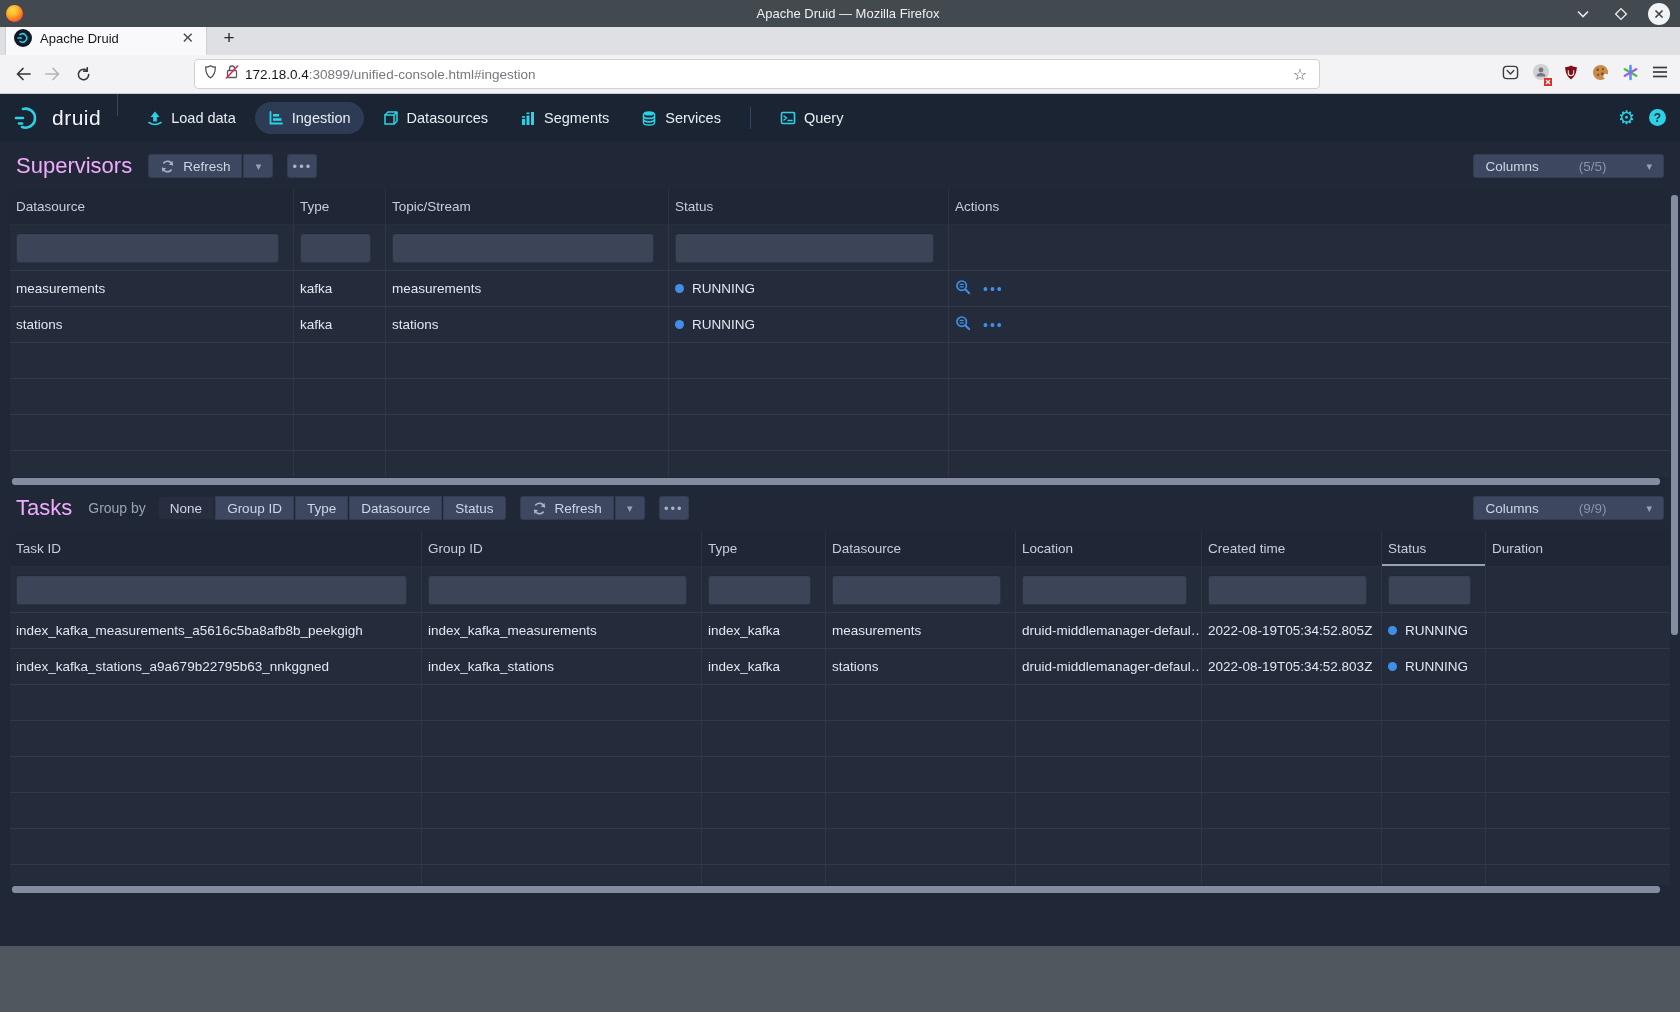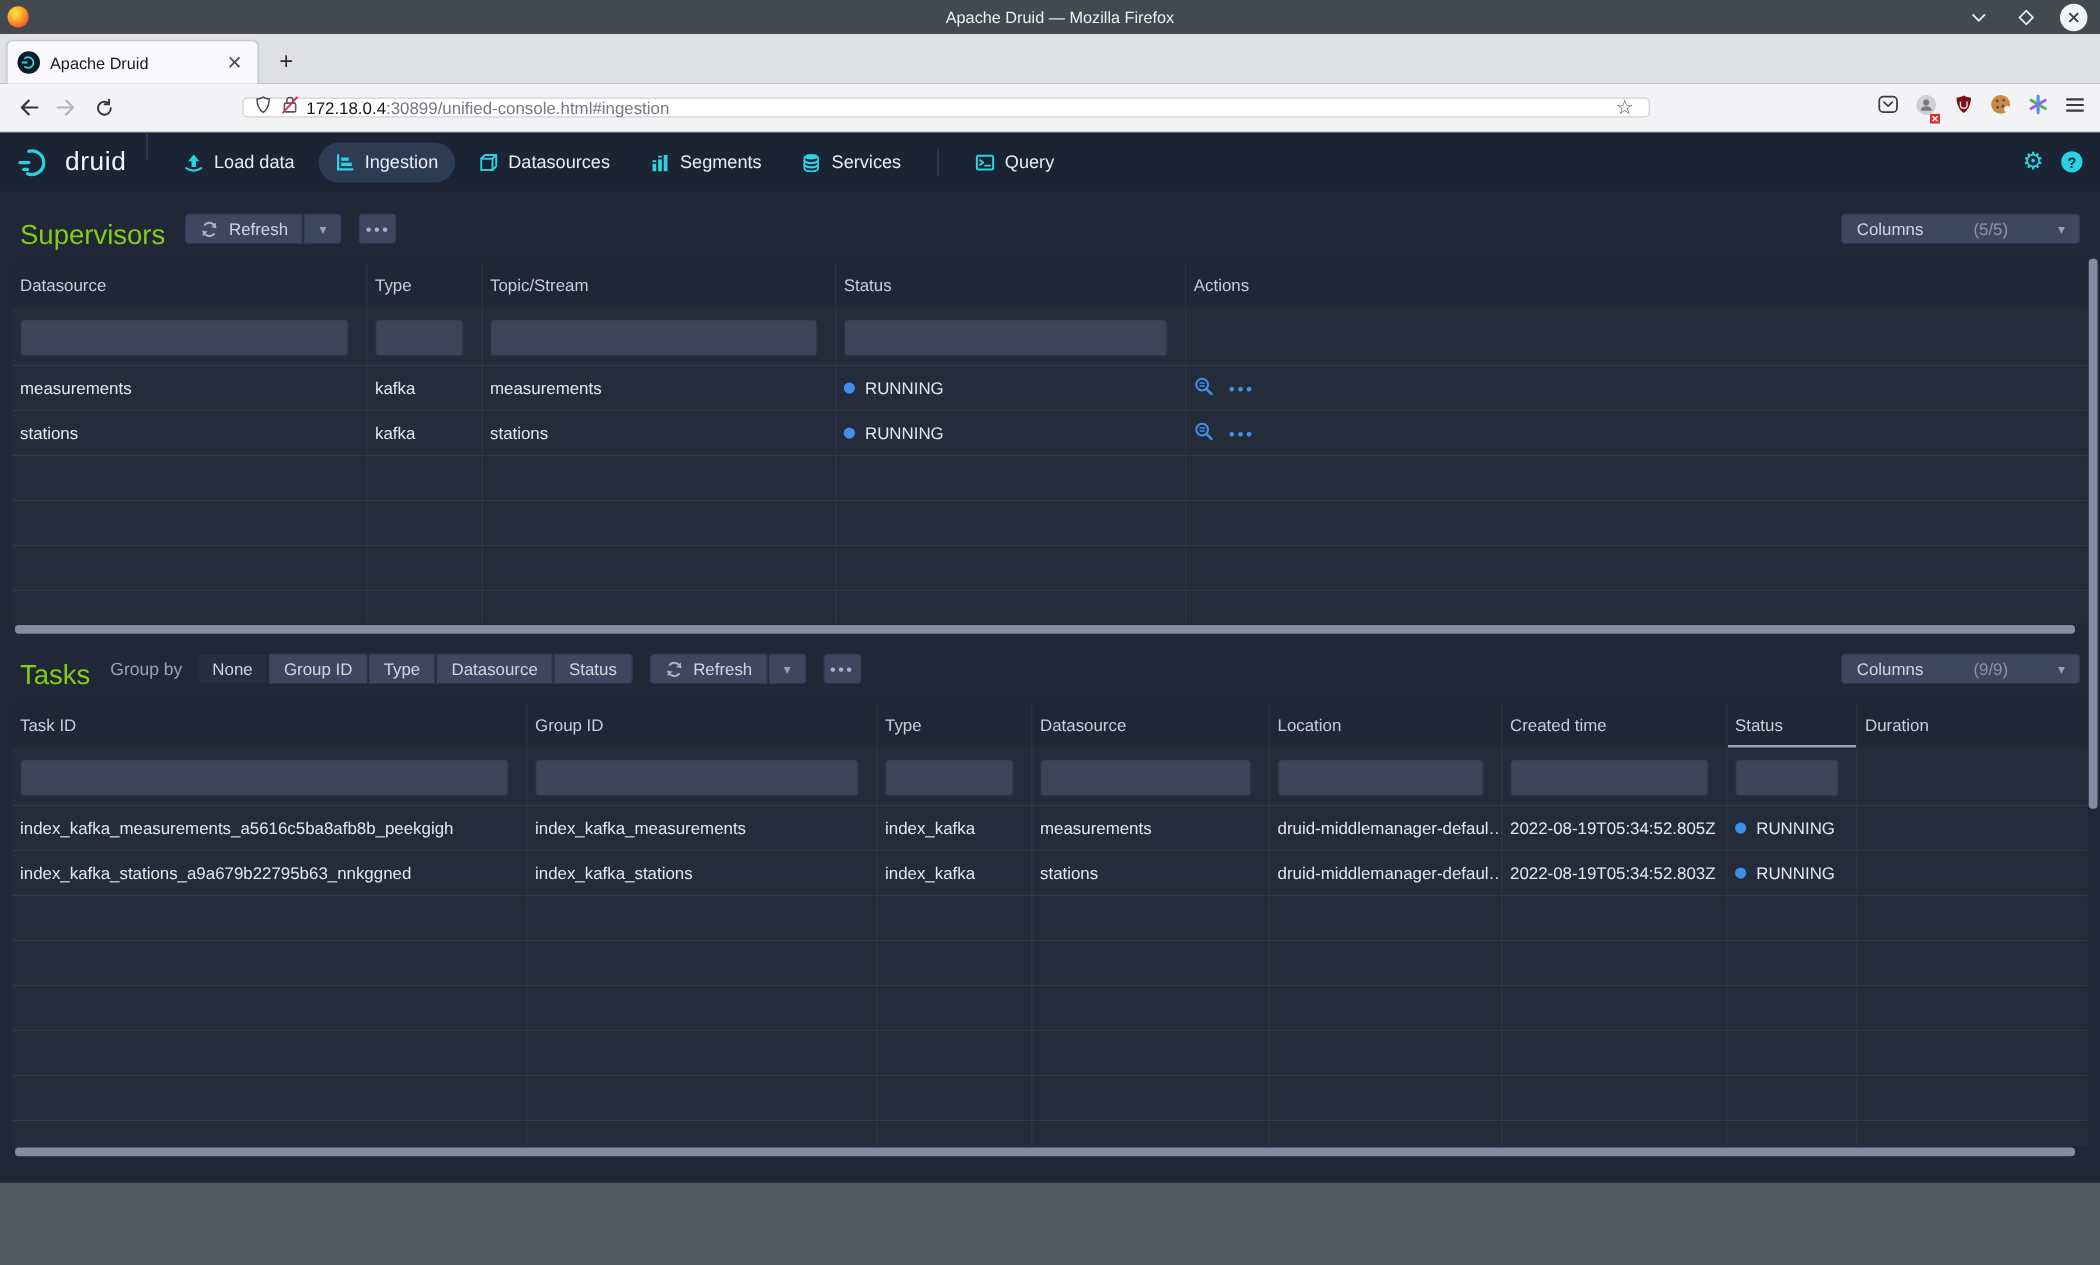--- a/index.html
+++ b/index.html
@@ -10,33 +10,33 @@
   
   .titlebar { height:27px; background:#42494f; display:flex; align-items:center; position:relative; flex:none; }
   .fx-logo { width:17px; height:17px; border-radius:50%; margin-left:6px;
              background:radial-gradient(circle at 38% 32%, #ffe14a 0%, #ffb12e 35%, #ff7a1c 60%, #f33b5b 85%); }
   .win-title { position:absolute; left:16px; right:0; text-align:center; color:#eef0f2; font-size:13px; }
   .win-controls { margin-left:auto; display:flex; align-items:center; gap:16px; padding-right:10px; z-index:2; }
   .wc { width:22px; height:22px; display:flex; align-items:center; justify-content:center; cursor:pointer; }
   .wc svg { display:block; }
   .wc-close { background:#f2f3f4; border-radius:50%; }
 
-  .tabbar { height:40px; background:#dfe0e4; display:flex; align-items:flex-end; flex:none; }
+  .tabbar { height:28px; background:#dfe0e4; display:flex; align-items:flex-end; flex:none; }
   .tab { width:200px; height:34px; margin-left:6px; background:#f9f9fb; border-radius:4px 4px 0 0;
          display:flex; align-items:center; padding:0 8px; box-shadow:0 0 2px rgba(0,0,0,.25); }
   .tab-favicon { width:18px; height:18px; border-radius:50%; background:#0d1b29; flex:none;
                  display:flex; align-items:center; justify-content:center; }
   .tab-title { font-size:13px; color:#17171c; margin-left:8px; flex:1; white-space:nowrap; overflow:hidden; }
   .tab-close { color:#4d4d55; font-size:15px; padding:0 4px; cursor:pointer; }
   .newtab { width:30px; height:30px; margin:0 0 2px 8px; display:flex; align-items:center; justify-content:center;
             font-size:19px; color:#2b2b30; border-radius:4px; cursor:pointer; }
 
   .navbar { height:39px; background:#f3f3f5; border-bottom:1px solid #cccbd0; display:flex; align-items:center; flex:none; }
   .nav-icon-btn { width:30px; height:30px; display:flex; align-items:center; justify-content:center; border-radius:4px; cursor:pointer; }
-  .urlbar { width:1126px; height:16px; margin-left:96px; background:#ffffff; border:1px solid #d0d0d6; border-radius:4px;
+  .urlbar { width:1126px; height:30px; margin-left:96px; background:#ffffff; border:1px solid #d0d0d6; border-radius:4px;
             display:flex; align-items:center; padding:0 8px; }
   .url-text { font-size:13.5px; margin-left:6px; flex:1; white-space:nowrap; overflow:hidden; }
   .url-host { color:#17171b; }
   .url-path { color:#77777f; }
   .url-star { font-size:16px; color:#56565e; padding:0 4px; cursor:pointer; }
   .navbar-right { display:flex; align-items:center; gap:13px; margin-left:auto; padding-right:12px; }
 
   
   .druid-header { height:47px; background:#1b2433; display:flex; padding:0 14px; flex:none; }
   .brand { display:flex; align-items:center; gap:8px; cursor:pointer; }
@@ -48,21 +48,21 @@
   .dnav-item.active { background:#2d3b54; }
   .dnav-item svg { display:block; }
   .hdr-right { margin-left:auto; display:flex; align-items:center; gap:14px; }
   .gear { color:#2bd2e6; font-size:19px; cursor:pointer; line-height:1; }
   .help { width:17px; height:17px; border-radius:50%; background:#2bd2e6; color:#16202e; font-size:12px; font-weight:bold;
           display:flex; align-items:center; justify-content:center; cursor:pointer; }
 
   
   .page { height:793px; background:#202837; padding:0 10px; position:relative; flex:none; }
   .toolbar { display:flex; align-items:center; padding:12px 6px 10px 6px; }
-  .sec-title { color:#84cc16; font-size:22px; margin-right:16px;margin-top:10px; }
+  .sec-title { color:#f0abfc; font-size:22px; margin-right:16px; }
   .btn { display:inline-flex; align-items:center; gap:8px; height:24px; padding:0 12px; background:#3e4760;
          border-radius:3px; color:#ced6e4; font-size:13.5px; cursor:pointer; white-space:nowrap;
          box-shadow:inset 0 0 0 1px rgba(16,22,26,.2); }
   .btn.square { width:30px; padding:0; justify-content:center; }
   .btn.dark { background:#272e3f; }
   .btngroup { display:inline-flex; gap:1px; }
   .btngroup .btn { border-radius:0; }
   .btngroup .btn:first-child { border-radius:3px 0 0 3px; }
   .btngroup .btn:last-child { border-radius:0 3px 3px 0; }
   .caret { color:#99a2b5; font-size:11px; }

